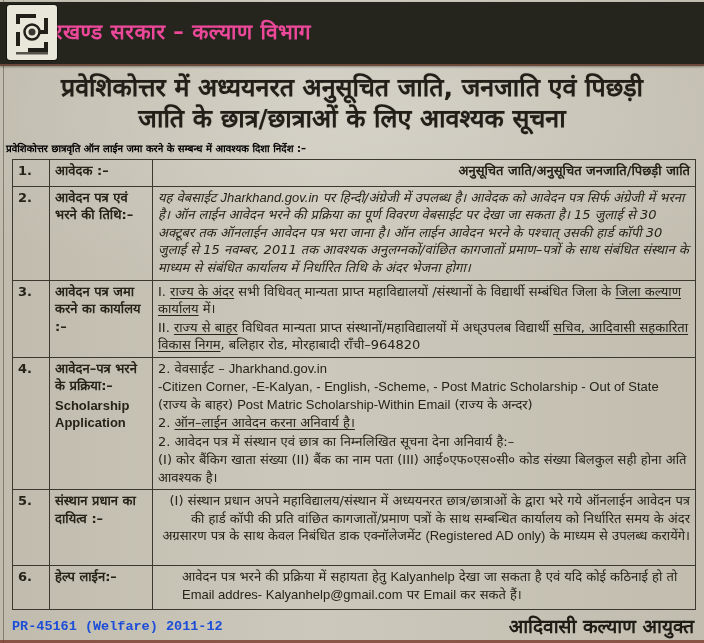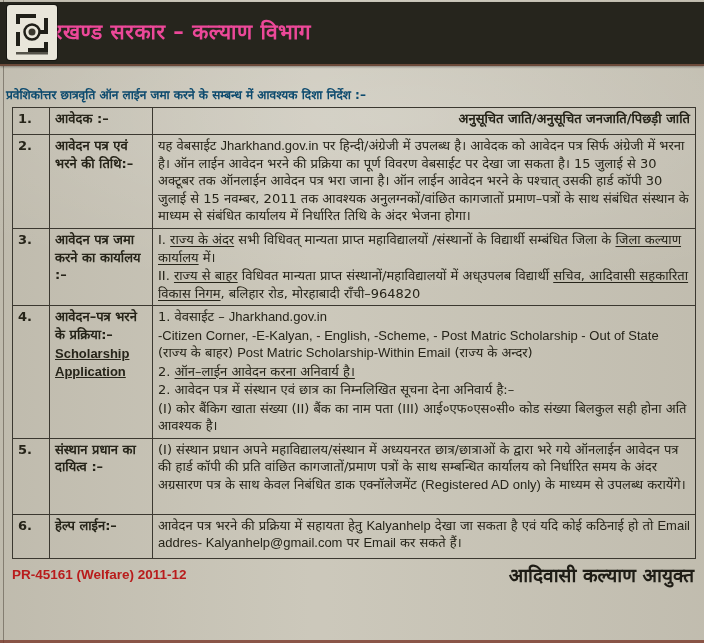--- a/index.html
+++ b/index.html
@@ -30,53 +30,53 @@
   .mast-lines{flex:1;color:#ec4899;padding-left:32px;line-height:1.22;}
   .mast-line1{font-size:21px;font-weight:bold;letter-spacing:.5px;}
   .mast-line2{font-size:17.5px;font-weight:bold;}
 
   
   .title{
     margin:6px 8px 0 8px;text-align:center;font-weight:bold;color:#211f18;
     font-size:25px;line-height:1.25;text-shadow:0 0 1px rgba(30,25,15,.25);
   }
   .subtitle{
-    margin:20px 0 4px 6px;font-size:12px;font-weight:bold;color:#0c4a6e;
+    margin:6px 0 4px 6px;font-size:10px;font-weight:bold;color:#000000;
   }
 
   
   table.notice{
     border-collapse:collapse;margin:4px 0 0 12px;width:684px;table-layout:fixed;
   }
   table.notice td{
     border:1.5px solid #3b3830;vertical-align:top;padding:2px 5px;
     font-size:13px;line-height:17.5px;color:#262419;
   }
   td.c-num{width:26px;font-weight:bold;text-align:left;padding-left:6px;}
   td.c-label{width:92px;font-weight:bold;}
   td.c-content{width:auto;}
   .r1 td{height:22px;}
-  .r2 .c-content{min-height:90px;}
+  .r2 .c-content{min-height:90px;font-style:italic;}
   .line{margin:0 0 1px 0;}
   .u{text-decoration:underline;text-underline-offset:2px;margin-top:12px;}
   .b{font-weight:bold;}
   .latin{font-family:"Liberation Sans",sans-serif;}
-  .label2{font-family:"Liberation Sans",sans-serif;font-weight:bold;font-size:13px;margin-top:2px;text-decoration:underline;}
+  .label2{font-family:"Liberation Sans",sans-serif;font-weight:bold;font-size:13px;margin-top:2px;}
   .r1-content{font-size:14px;font-weight:bold;text-align:right;}
 
   
   .mh90{min-height:88px;} .mh70{min-height:66px;} .mh126{min-height:122px;}
-  .mh72{min-height:70px;} .mh40{min-height:38px;}
+  .mh72{min-height:70px;text-align:right;} .mh40{min-height:38px;margin-left:24px;}
 
   
   .footer{
     display:flex;justify-content:space-between;align-items:center;
     margin:3px 10px 0 12px;
   }
-  .pr-number{font-family:Liberation Sans, sans-serif;font-size:13.5px;font-weight:bold;color:#b91c1c;}
+  .pr-number{font-family:Liberation Mono, monospace;font-size:13.5px;font-weight:bold;color:#1d4ed8;}
   .signature{font-size:19px;font-weight:bold;color:#1f1d16;}
 </style>
 </head>
 <body>
 
 <div class="col-rule"></div>
 
 <div class="masthead">
   <div class="logo-box">
     <svg width="40" height="46" viewBox="0 0 40 46">
@@ -90,20 +90,22 @@
       <circle cx="20" cy="22" r="3.5" fill="#3a382e"></circle>
       <rect x="4" y="42" width="32" height="2.5" fill="#55534a"></rect>
     </svg>
   </div>
   <div class="mast-lines">
     <div class="mast-line1">झारखण्ड सरकार – कल्याण विभाग</div>
   </div>
 </div>
 
 <div class="title">
+  <div>प्रवेशिकोत्तर में अध्ययनरत अनुसूचित जाति, जनजाति एवं पिछड़ी</div>
+  <div>जाति के छात्र/छात्राओं के लिए आवश्यक सूचना</div>
 </div>
 <div class="subtitle">प्रवेशिकोत्तर छात्रवृति ऑन लाईन जमा करने के सम्बन्ध में आवश्यक दिशा निर्देश :–</div>
 
 <table class="notice">
   <tbody>
     <tr class="r1">
       <td class="c-num">1.</td>
       <td class="c-label">आवेदक :–</td>
       <td class="c-content r1-content">
         <div class="line"><span class="b">अनुसूचित जाति/अनुसूचित जनजाति/पिछड़ी जाति</span></div>
@@ -127,21 +129,21 @@
       </td>
     </tr>
     <tr>
       <td class="c-num">4.</td>
       <td class="c-label">
         <div>आवेदन–पत्र भरने के प्रक्रिया:–</div>
         <div class="label2">Scholarship Application</div>
       </td>
       <td class="c-content">
         <div class="mh126">
-          <div class="line"><span>1. वेवसाईट – </span><span class="latin">Jharkhand.gov.in</span></div>
+          <div class="line"><span>2. वेवसाईट – </span><span class="latin">Jharkhand.gov.in</span></div>
           <div class="line"><span class="latin">-Citizen Corner, -E-Kalyan, - English, -Scheme, - Post Matric Scholarship - Out of State</span><span> (राज्य के बाहर) </span><span class="latin">Post Matric Scholarship-Within Email</span><span> (राज्य के अन्दर)</span></div>
           <div class="line"><span>2. </span><span class="u">ऑन–लाईन आवेदन करना अनिवार्य है।</span></div>
           <div class="line"><span>2. आवेदन पत्र में संस्थान एवं छात्र का निम्नलिखित सूचना देना अनिवार्य है:–</span></div>
           <div class="line"><span>(I) कोर बैंकिग खाता संख्या   (II) बैंक का नाम पता    (III) आई०एफ०एस०सी० कोड संख्या  बिलकुल सही होना अति आवश्यक है।</span></div>
         </div>
       </td>
     </tr>
     <tr>
       <td class="c-num">5.</td>
       <td class="c-label">संस्थान प्रधान का दायित्व :–</td>

